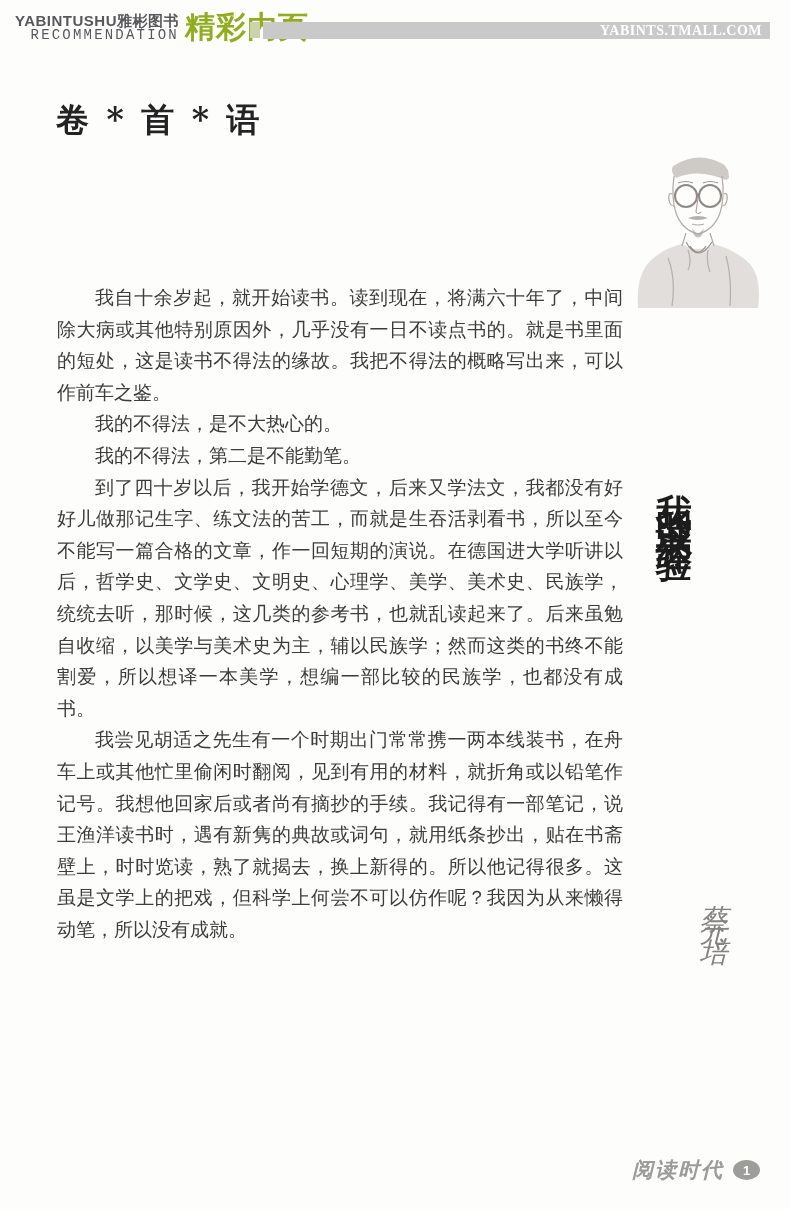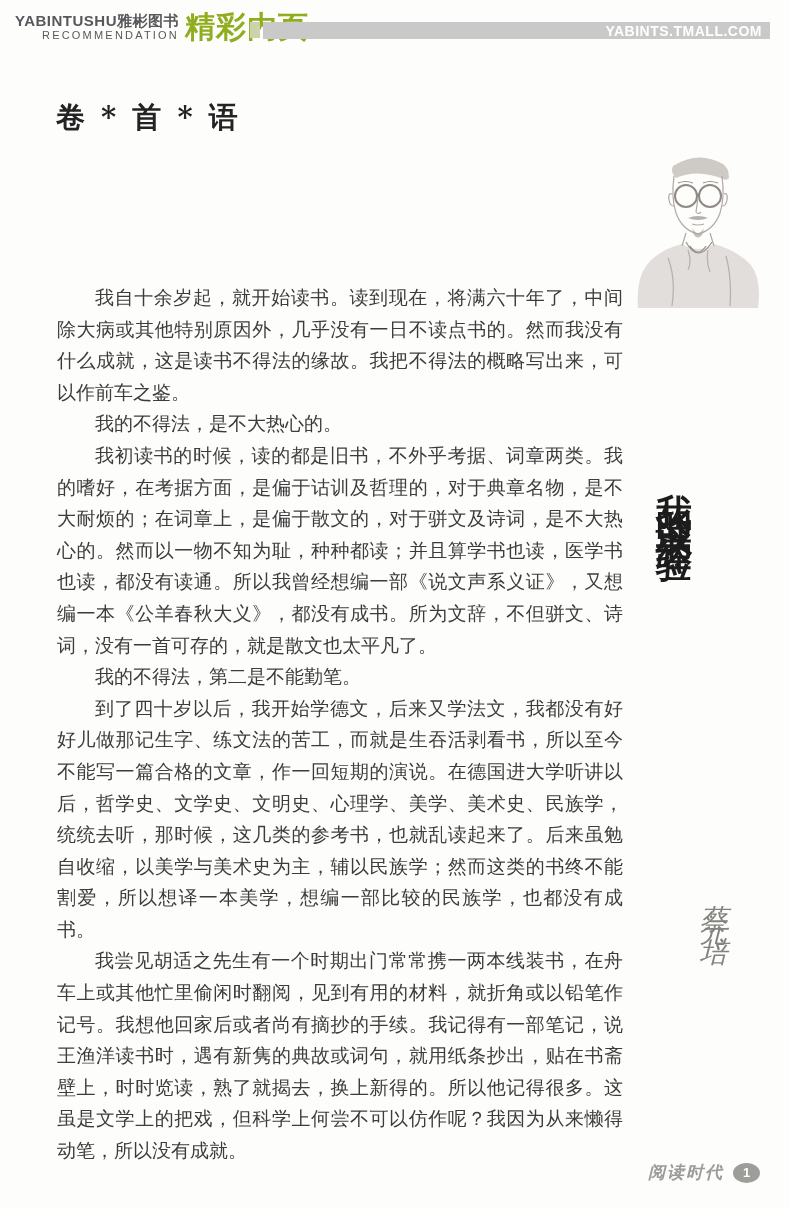--- a/index.html
+++ b/index.html
@@ -3,46 +3,46 @@
 <meta charset="utf-8">
 <style>
   html,body{margin:0;padding:0;background:#ffffff;}
   .page{position:relative;width:790px;height:1209px;background:#fdfdfc;overflow:hidden;
         font-family:"DejaVu Serif","Liberation Serif",serif;}
 
   
   .brand{position:absolute;left:15px;top:12px;display:flex;align-items:flex-start;}
   .brand-text{color:#58575b;font-family:"Liberation Sans",sans-serif;text-align:right;}
   .brand-name{font-size:15px;font-weight:bold;letter-spacing:.5px;line-height:17px;white-space:nowrap;}
-  .brand-subtitle{font-size:11px;letter-spacing:2.2px;line-height:13px;white-space:nowrap;}
+  .brand-subtitle{font-size:14px;letter-spacing:2.2px;line-height:13px;white-space:nowrap;font-family:Liberation Mono, monospace;}
   .brand-highlight{color:#8fad1d;font-size:30px;font-weight:bold;margin-left:6px;line-height:30px;
         letter-spacing:1px;font-family:"DejaVu Sans","Liberation Sans",sans-serif;white-space:nowrap;}
   .bar-notch{position:absolute;left:250px;top:22px;width:10px;height:16px;background:#ccd3ab;}
   .top-bar{position:absolute;left:263px;right:20px;top:22px;height:17px;background:#c9c9c9;
         display:flex;align-items:center;justify-content:flex-end;padding-right:8px;box-sizing:border-box;}
-  .site-url{color:#ffffff;font-family:Liberation Sans, sans-serif;font-size:14px;font-weight:bold;letter-spacing:.5px;}
+  .site-url{color:#ffffff;font-family:Liberation Serif, serif;font-size:14px;font-weight:bold;letter-spacing:.5px;}
 
   
-  .section-title{position:absolute;left:56px;top:98px;font-size:29px;font-weight:bold;color:#232323;letter-spacing:3px;}
+  .section-title{position:absolute;left:56px;top:98px;font-size:33px;font-weight:bold;color:#232323;letter-spacing:3px;}
   .vertical-title{position:absolute;left:650px;top:464px;writing-mode:vertical-rl;text-orientation:upright;
         font-size:36px;font-weight:bold;color:#1c1c1c;letter-spacing:11px;}
   .signature{position:absolute;left:694px;top:882px;writing-mode:vertical-rl;text-orientation:upright;
         font-size:28px;color:#84837f;letter-spacing:16px;font-style:italic;}
 
   
   .portrait{position:absolute;left:628px;top:138px;width:140px;height:190px;}
 
   
   .article{position:absolute;left:57px;top:282px;width:566px;color:#3c3c3c;
         font-size:19px;line-height:31.6px;text-align:justify;}
   .article p{margin:0;text-indent:2em;}
 
   
   .footer{position:absolute;right:30px;bottom:25px;display:flex;align-items:center;gap:9px;}
-  .footer-logo{color:#9b9b97;font-size:17px;font-style:italic;font-weight:bold;letter-spacing:2px;}
+  .footer-logo{color:#9b9b97;font-size:21px;font-style:italic;font-weight:bold;letter-spacing:2px;}
   .badge{width:27px;height:20px;border-radius:50%;background:#9d9d99;color:#ffffff;
         display:flex;align-items:center;justify-content:center;font-size:13px;font-weight:bold;
         font-family:"Liberation Sans",sans-serif;}
 </style>
 </head>
 <body>
 
 <div class="page">
 
   <div class="brand">
@@ -75,23 +75,22 @@
       <path d="M64,86 Q70,88 76,86"></path>
       <path d="M64,90 Q70,100 76,90 L74,97 Q70,102 66,97 Z" fill="#a39b96" stroke="none" opacity="0.7"></path>
       <path d="M58,95 L54,108 M82,95 L86,108"></path>
       <path d="M54,106 Q30,112 18,128 Q8,142 10,170 L130,170 Q134,140 122,126 Q108,112 86,106 Q70,116 54,106 Z" fill="#b9b2ad" stroke="none" opacity="0.45"></path>
       <path d="M40,120 Q48,140 44,168 M98,118 Q104,140 102,168 M60,112 Q64,124 60,132 M80,112 Q78,124 82,134" stroke="#9a928d" opacity="0.7"></path>
       <path d="M62,108 Q70,120 78,108 M58,104 Q70,126 84,104" stroke="#8d8580"></path>
     </g>
   </svg>
 
   <div class="article">
-    <p>我自十余岁起，就开始读书。读到现在，将满六十年了，中间除大病或其他特别原因外，几乎没有一日不读点书的。然而我没有什么成就，这是读书不得法的缘故。我把不得法的概略写出来，可以作前车之鉴。</p>
+    <p>我自十余岁起，就开始读书。读到现在，将满六十年了，中间除大病或其他特别原因外，几乎没有一日不读点书的。就是书里面的短处，这是读书不得法的缘故。我把不得法的概略写出来，可以作前车之鉴。</p>
     <p>我的不得法，是不大热心的。</p>
-    <p>我初读书的时候，读的都是旧书，不外乎考据、词章两类。我的嗜好，在考据方面，是偏于诂训及哲理的，对于典章名物，是不大耐烦的；在词章上，是偏于散文的，对于骈文及诗词，是不大热心的。然而以一物不知为耻，种种都读；并且算学书也读，医学书也读，都没有读通。所以我曾经想编一部《说文声系义证》，又想编一本《公羊春秋大义》，都没有成书。所为文辞，不但骈文、诗词，没有一首可存的，就是散文也太平凡了。</p>
     <p>我的不得法，第二是不能勤笔。</p>
     <p>到了四十岁以后，我开始学德文，后来又学法文，我都没有好好儿做那记生字、练文法的苦工，而就是生吞活剥看书，所以至今不能写一篇合格的文章，作一回短期的演说。在德国进大学听讲以后，哲学史、文学史、文明史、心理学、美学、美术史、民族学，统统去听，那时候，这几类的参考书，也就乱读起来了。后来虽勉自收缩，以美学与美术史为主，辅以民族学；然而这类的书终不能割爱，所以想译一本美学，想编一部比较的民族学，也都没有成书。</p>
     <p>我尝见胡适之先生有一个时期出门常常携一两本线装书，在舟车上或其他忙里偷闲时翻阅，见到有用的材料，就折角或以铅笔作记号。我想他回家后或者尚有摘抄的手续。我记得有一部笔记，说王渔洋读书时，遇有新隽的典故或词句，就用纸条抄出，贴在书斋壁上，时时览读，熟了就揭去，换上新得的。所以他记得很多。这虽是文学上的把戏，但科学上何尝不可以仿作呢？我因为从来懒得动笔，所以没有成就。</p>
 
   </div>
 
   <div class="vertical-title">我的读书经验</div>
 
   <div class="signature">蔡元培</div>
 

